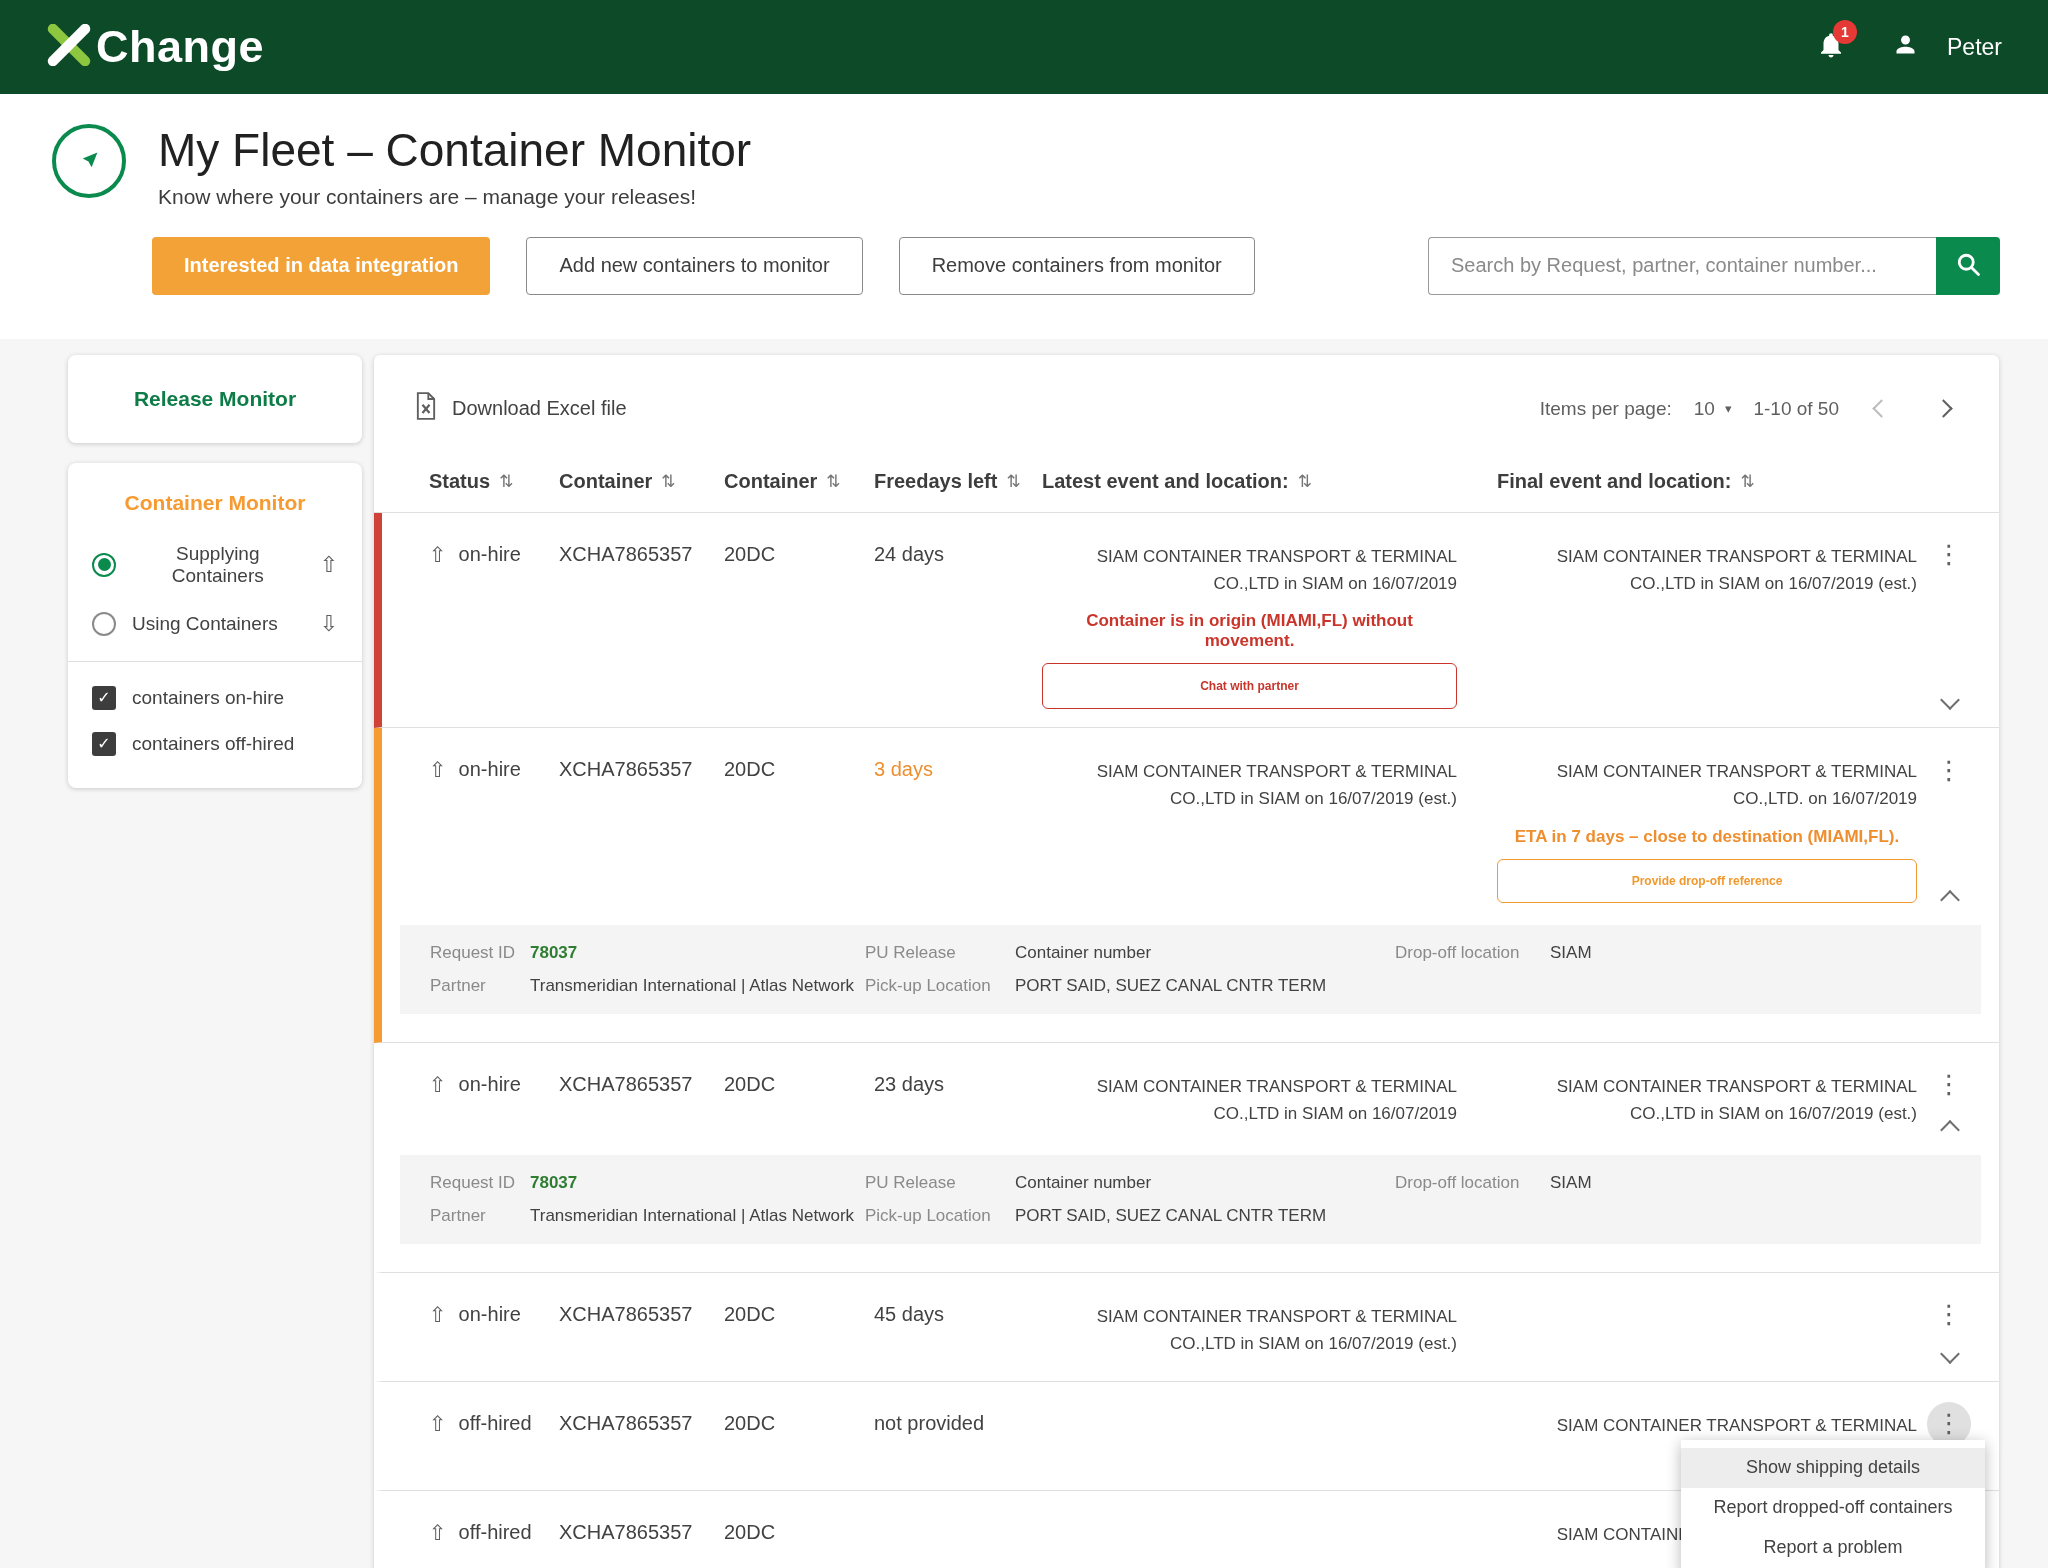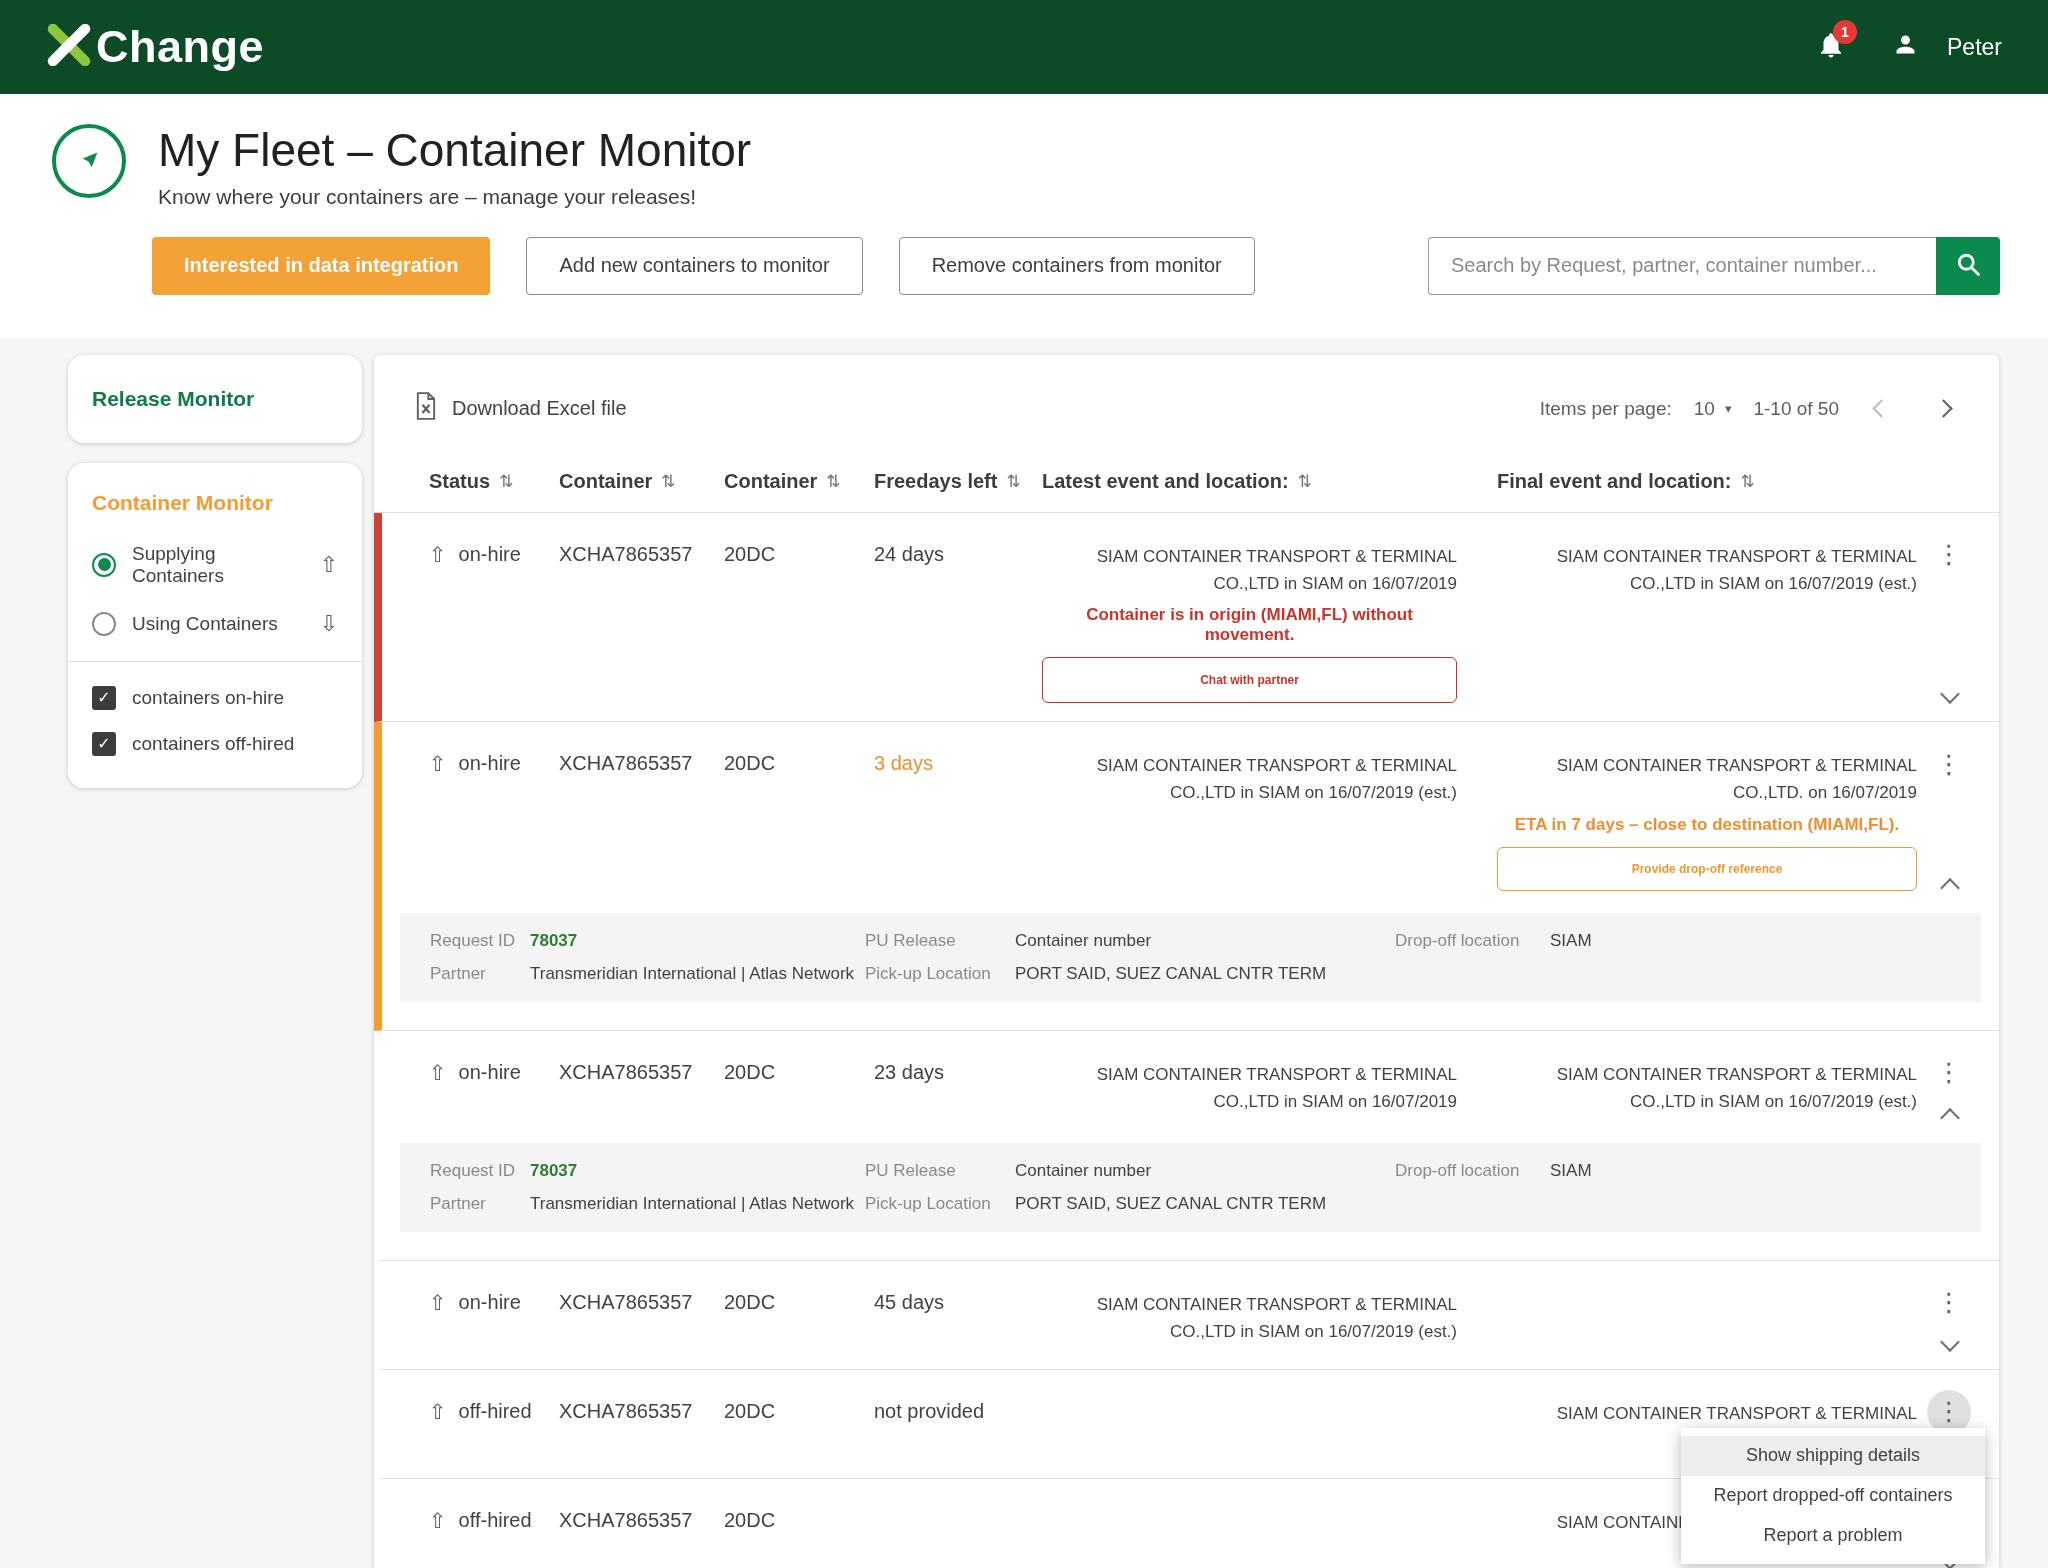--- a/index.html
+++ b/index.html
@@ -36,21 +36,21 @@
   .search { margin-left:auto; display:flex; width:572px; height:58px; }
   .search input { flex:1; border:1.5px solid #9a9a9a; border-right:none; border-radius:4px 0 0 4px;
                   padding:0 22px; font-size:20px; color:#0c4a6e; outline:none; background:#fff; font-family:inherit; }
   .search input::placeholder { color:#8a8a8a; }
   .search-btn { width:64px; background:#0b8a4e; border:none; border-radius:0 4px 4px 0;
                 display:flex; align-items:center; justify-content:center; cursor:pointer; }
 
   
   .content { display:flex; align-items:flex-start; gap:12px; padding:16px 49px 0 68px; }
   .sidebar { width:294px; flex-shrink:0; display:flex; flex-direction:column; gap:20px; }
-  .scard { background:#fff; border-radius:16px; box-shadow:0 1px 5px rgba(0,0,0,.18); }
+  .scard { background:#fff; border-radius:8px; box-shadow:0 1px 5px rgba(0,0,0,.18);text-align:center; }
   .release-card { padding:32px 24px; font-size:21px; font-weight:700; color:#0e7c47; cursor:pointer; }
   .monitor-card { padding:28px 24px 10px 24px; }
   .monitor-title { font-size:21px; font-weight:700; color:#f59b31; margin-bottom:28px; }
   .radio-row { display:flex; align-items:center; gap:16px; margin-bottom:24px; font-size:19px; color:#424242; cursor:pointer; }
   .radio { width:24px; height:24px; border-radius:50%; flex-shrink:0; position:relative; }
   .radio.sel { border:2.5px solid #0b8a4e; }
   .radio.sel::after { content:""; position:absolute; inset:3.5px; background:#0b8a4e; border-radius:50%; }
   .radio.unsel { border:2.5px solid #8a8a8a; }
   .side-icon { margin-left:auto; font-size:22px; color:#5f5f5f; }
   .sdivider { height:1px; background:#e0e0e0; margin:4px -24px 24px -24px; }
@@ -80,21 +80,21 @@
   .row-group { border-left:8px solid transparent; border-bottom:1px solid #e0e0e0; position:relative; }
   .row-group.red { border-left-color:#cf4238; }
   .row-group.orange { border-left-color:#f59b31; }
   .row { padding:30px 0 18px 47px; position:relative; min-height:108px; }
   .c-status { display:flex; align-items:flex-start; gap:12px; font-size:20px; color:#424242; }
   .arrow-ic { font-size:21px; color:#5f5f5f; line-height:1.1; }
   .c-plain { font-size:20px; color:#424242; }
   .c-free.warn { color:#ef8e2e; }
   .c-event-wrap { padding-right:40px; }
   .event { font-size:17px; line-height:1.6; color:#424242;text-align:right; }
-  .alert-text { font-weight:700; font-size:17px; text-align:center; margin-top:8px; }
+  .alert-text { font-weight:700; font-size:17px; text-align:center; margin-top:14px; }
   .alert-text.red { color:#c9352b; }
   .alert-text.orange { color:#ef8e2e; }
   .outline-btn { margin-top:12px; height:46px; width:100%; border-radius:6px; background:#fff;
                  font-weight:700; font-size:12px; cursor:pointer; font-family:inherit; }
   .outline-btn.red { border:1.5px solid #c9352b; color:#c9352b; }
   .outline-btn.orange { border:1.5px solid #f0992f; color:#f0992f; height:44px; }
   .kebab { position:absolute; top:20px; right:28px; width:44px; height:44px; border-radius:50%;
            display:flex; align-items:center; justify-content:center; font-size:26px; color:#5f5f5f; cursor:pointer; }
   .kebab.active { background:#e0e0e0; }
   .chev { position:absolute; bottom:20px; right:42px; width:14px; height:14px;

